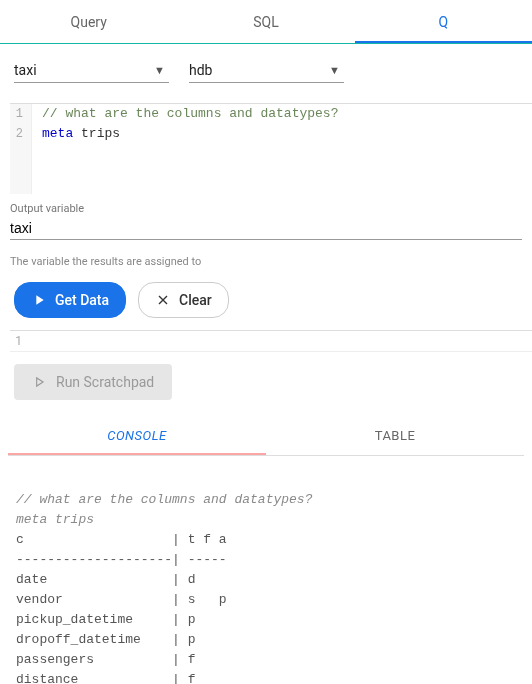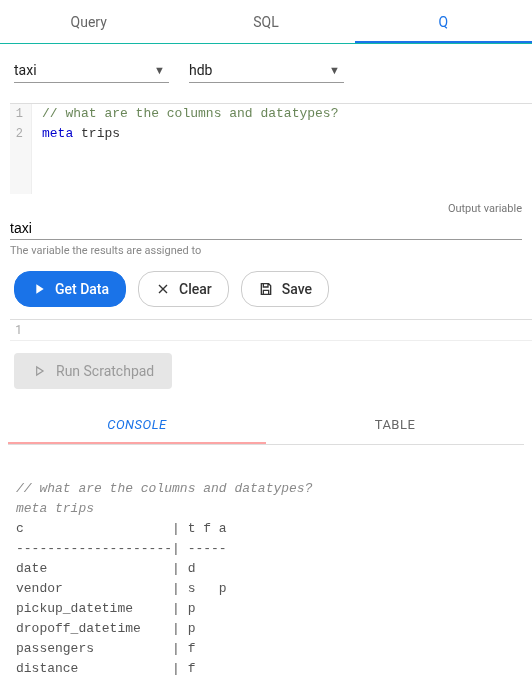--- a/index.html
+++ b/index.html
@@ -74,31 +74,31 @@
     font-size: 12px;
   }
   .code-text { padding-left: 10px; white-space: pre; }
   .c-comment { color: #6a8759; }
   .c-key { color: #0000cd; }
   .c-ident { color: #333; }
   .code-pad { height: 50px; display:flex; }
   .code-pad .gutter { width:22px; background:#f7f7f7; border-right:1px solid #eee; }
 
   .field-block { padding: 8px 10px 0; }
-  .field-label { font-size: 11px; color: #777; margin-bottom: 2px; text-align: right; }
+  .field-label { font-size: 11px; color: #777; margin-bottom: 2px; }
   .field-input {
     width: 100%;
     border: none;
     border-bottom: 1px solid #999;
     font-size: 14px;
     padding: 3px 0;
     outline: none;
     background: transparent;
   }
-  .field-help { font-size: 11px; color: #888; margin-top: 4px; }
+  .field-help { font-size: 11px; color: #888; margin-top: 15px; }
 
   .button-row {
     display: flex;
     gap: 12px;
     padding: 14px 14px 12px;
   }
   .btn {
     display: inline-flex;
     align-items: center;
     gap: 8px;
@@ -228,26 +228,20 @@
     <svg viewBox="0 0 24 24">
         <path fill="#fff" d="M8 5v14l11-7z"></path>
       </svg>
     <span>Get Data</span>
   </div>
   <div class="btn">
     <svg viewBox="0 0 24 24">
         <path stroke="#333" stroke-width="2" fill="none" d="M6 6l12 12M18 6L6 18"></path>
       </svg>
     <span>Clear</span>
-  </div>
-  <div class="btn">
-    <svg viewBox="0 0 24 24">
-        <path fill="none" stroke="#333" stroke-width="2" d="M5 4h11l3 3v13H5z M8 4v5h7V4 M8 20v-6h8v6"></path>
-      </svg>
-    <span>Save</span>
   </div>
 </div>
 
 <div class="mini-gutter-row">
   <div class="gnum">1</div>
   <input class="ginput" style="">
 </div>
 
 <div class="run-scratch">
   <svg viewBox="0 0 24 24">

